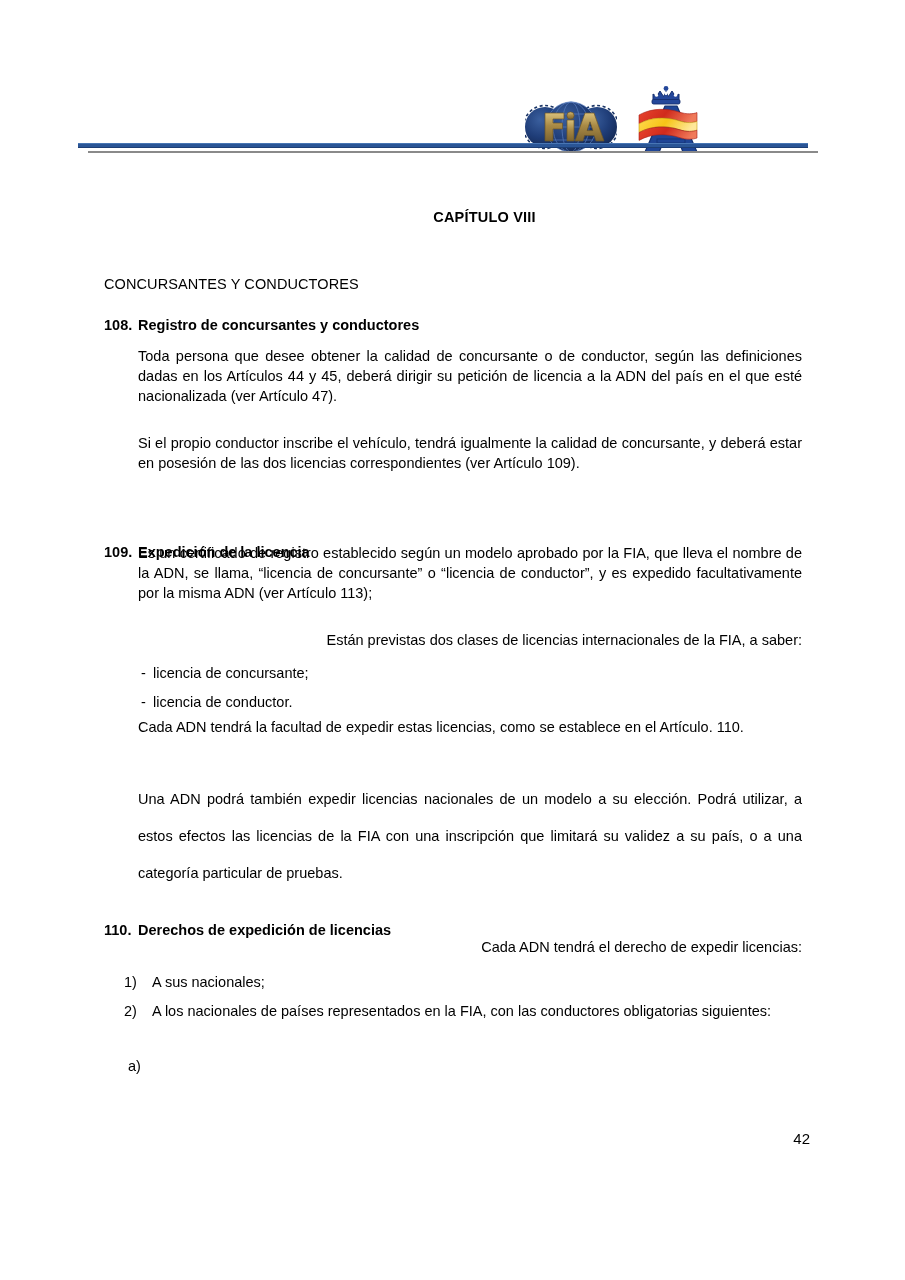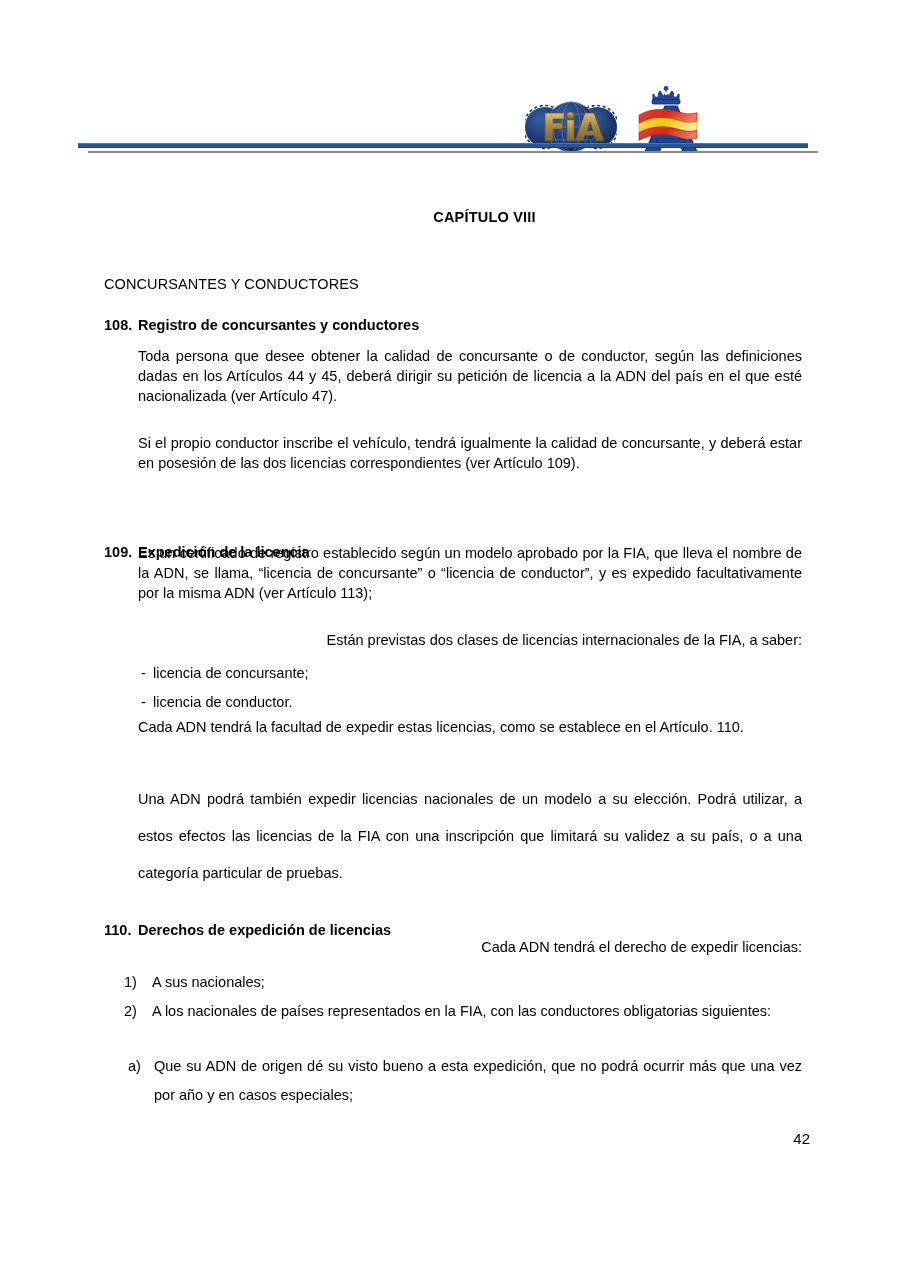--- a/index.html
+++ b/index.html
@@ -323,18 +323,18 @@
 
     <div class="num-item" style="top:968px;">
       <span class="mk">1)</span><span>A sus nacionales;</span>
     </div>
 
     <div class="num-item" style="top:997px;">
       <span class="mk">2)</span><span>A los nacionales de países representados en la FIA, con las conductores obligatorias siguientes:</span>
     </div>
 
     <div class="num-item letter" style="top:1052px;">
-      <span class="mk">a)</span><span>Que su ADN de origen dé su visto bueno a esta expedición, que no podrá ocurrir más que una vez por año y en casos especiales;</span>
+      <span class="mk">a)</span>
     </div>
 
     <div class="page-number">42</div>
   </div>
 </div>
 
 </body></html>

